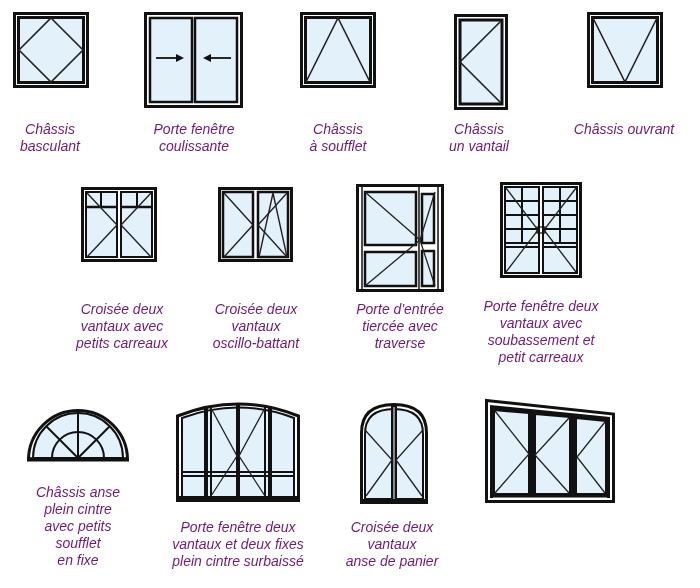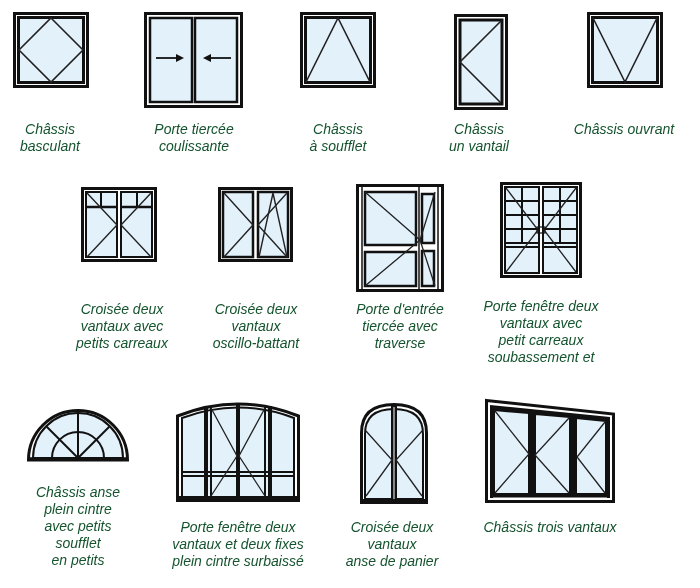--- a/index.html
+++ b/index.html
@@ -4,21 +4,21 @@
   <style>
     html, body { margin: 0; padding: 0; background: #ffffff; }
     body { width: 700px; height: 588px; position: relative; overflow: hidden; font-family: "Liberation Sans", sans-serif; }
     .item { position: absolute; }
     .caption {
       position: absolute;
       font-family: "Liberation Sans", sans-serif;
       font-style: italic;
       font-size: 14px;
       line-height: 17px;
-      color: #14532d;
+      color: #701a75;
       text-align: center;
       white-space: nowrap;
       transform: translateX(-50%);
     }
     .caption span { display: block; }
     svg { position: absolute; overflow: visible; }
     .glass { fill: #e3f1fb; }
   </style>
 </head>
 <body>
@@ -44,21 +44,21 @@
       <line x1="12" y1="46" x2="36" y2="46" stroke="#111" stroke-width="1.8"></line>
       <polygon points="40,46 32,42 32,50" fill="#111"></polygon>
     </g>
     <g>
       <line x1="63" y1="46" x2="87" y2="46" stroke="#111" stroke-width="1.8"></line>
       <polygon points="59,46 67,42 67,50" fill="#111"></polygon>
     </g>
   </svg>
 </div>
 <div class="caption" style="left:194px;top:121px">
-  <span>Porte tiercée</span>
+  <span>Porte fenêtre</span>
   <span>coulissante</span>
 </div>
 
 <div class="item">
   <svg style="left:300px;top:12px" width="76" height="76" viewBox="0 0 76 76">
     <rect x="1.5" y="1.5" width="73" height="73" fill="#fff" stroke="#111" stroke-width="3"></rect>
     <rect x="5.5" y="5.5" width="65" height="65" class="glass" stroke="#111" stroke-width="3"></rect>
     <polyline points="6,70 38,6 70,70" fill="none" stroke="#222" stroke-width="1.6"></polyline>
   </svg>
 </div>
@@ -165,41 +165,41 @@
       <line x1="60" y1="5" x2="60" y2="61"></line>
     </g>
     <polyline points="6,6 38,48 6,90" fill="none" stroke="#222" stroke-width="1.3"></polyline>
     <polyline points="76,6 44,48 76,90" fill="none" stroke="#222" stroke-width="1.3"></polyline>
     <rect x="37" y="45" width="8" height="6" fill="none" stroke="#111" stroke-width="1.2"></rect>
   </svg>
 </div>
 <div class="caption" style="left:541px;top:298px">
   <span>Porte fenêtre deux</span>
   <span>vantaux avec</span>
+  <span>soubassement et</span>
   <span>petit carreaux</span>
-  <span>soubassement et</span>
 </div>
 
 <div class="item">
   <svg style="left:27px;top:407px" width="102" height="55" viewBox="0 0 102 55">
     <path d="M1.5,53 A49.5,49.5 0 0 1 100.5,53 Z" fill="#fff" stroke="#111" stroke-width="3"></path>
     <path d="M6,51 A45,45 0 0 1 96,51 Z" class="glass" stroke="#111" stroke-width="2"></path>
     <line x1="1" y1="52" x2="101" y2="52" stroke="#111" stroke-width="3.5"></line>
     <path d="M25,51 A26,26 0 0 1 77,51" fill="none" stroke="#111" stroke-width="2"></path>
     <line x1="51" y1="51" x2="51" y2="6" stroke="#111" stroke-width="2"></line>
     <line x1="51" y1="51" x2="19" y2="19" stroke="#111" stroke-width="2"></line>
     <line x1="51" y1="51" x2="83" y2="19" stroke="#111" stroke-width="2"></line>
   </svg>
 </div>
 <div class="caption" style="left:78px;top:484px">
   <span>Châssis anse</span>
   <span>plein cintre</span>
   <span>avec petits</span>
   <span>soufflet</span>
-  <span>en petits</span>
+  <span>en fixe</span>
 </div>
 
 <div class="item">
   <svg style="left:176px;top:398px" width="124" height="104" viewBox="0 0 124 104">
     <path d="M1.5,102.5 L1.5,18 Q62,-6 122.5,18 L122.5,102.5 Z" fill="#fff" stroke="#111" stroke-width="3"></path>
     <path d="M6,99 L6,20 Q62,-1 118,20 L118,99 Z" class="glass" stroke="#111" stroke-width="2"></path>
     <g fill="#111">
       <rect x="28" y="8" width="4" height="92"></rect>
       <rect x="60" y="5" width="4" height="95"></rect>
       <rect x="92" y="8" width="4" height="92"></rect>
@@ -245,14 +245,13 @@
     <polygon points="9,11 44,14 44,95 9,95" class="glass" stroke="#111" stroke-width="2"></polygon>
     <polygon points="50,15 85,18 85,95 50,95" class="glass" stroke="#111" stroke-width="2"></polygon>
     <polygon points="91,19 121,22 121,95 91,95" class="glass" stroke="#111" stroke-width="2"></polygon>
     <line x1="8" y1="99" x2="122" y2="99" stroke="#fff" stroke-width="1"></line>
     <polyline points="10,12 44,55 10,94" fill="none" stroke="#222" stroke-width="1.3"></polyline>
     <polyline points="84,19 50,56 84,94" fill="none" stroke="#222" stroke-width="1.3"></polyline>
     <polyline points="120,23 92,58 120,94" fill="none" stroke="#222" stroke-width="1.3"></polyline>
   </svg>
 </div>
 <div class="caption" style="left:550px;top:519px">
-  <span>Châssis trois vantaux</span>
 </div>
 
 </body></html>

